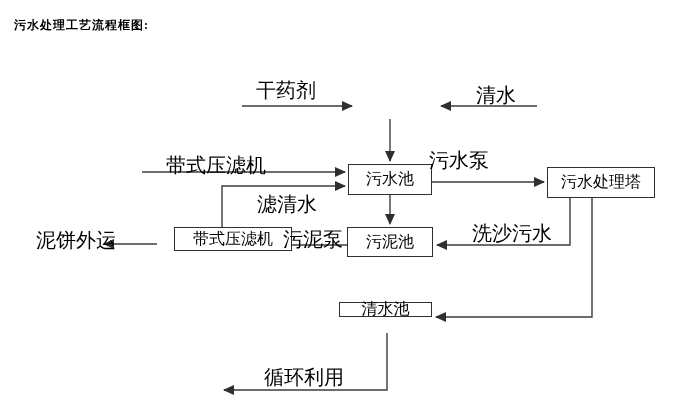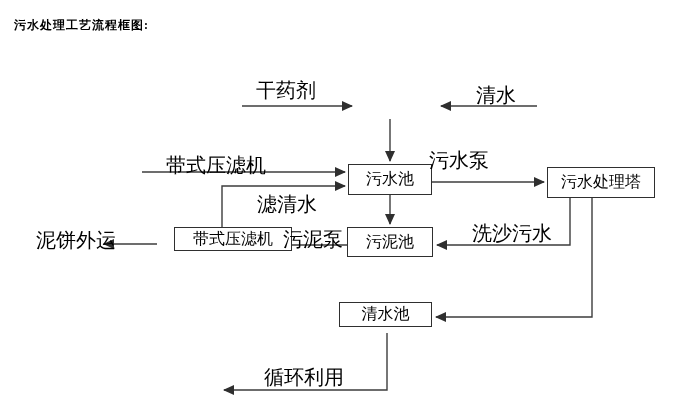--- a/index.html
+++ b/index.html
@@ -50,21 +50,21 @@
     font-size: 20px;
     white-space: nowrap;
     background: transparent;
   }
   
   .n-dosing      { left:355px; top:89px;  width:83px;  height:30px; }
   .n-sewage      { left:348px; top:164px; width:84px;  height:31px;align-items:center; }
   .n-tower       { left:547px; top:167px; width:108px; height:31px; }
   .n-sludge      { left:347px; top:227px; width:86px;  height:30px;font-family:Liberation Mono, monospace; }
   .n-press       { left:174px; top:227px; width:118px; height:24px; }
-  .n-clean       { left:339px; top:302px; width:93px;  height:25px; }
+  .n-clean       { left:339px; top:302px; width:93px;  height:15px; }
   
   .l-dry-agent     { left:256px; top:77px;  }
   .l-clean-water   { left:476px; top:82px;  }
   .l-sand-washing  { left:166px; top:152px; }
   .l-filtered      { left:257px; top:191px; }
   .l-sewage-pump   { left:429px; top:147px; }
   .l-bottom-sewage { left:472px; top:220px; }
   .l-sludge-pump   { left:283px; top:226px; }
   .l-mud-cake      { left:8px;   top:227px;margin-left:28px; }
   .l-recycling     { left:264px; top:364px; }

